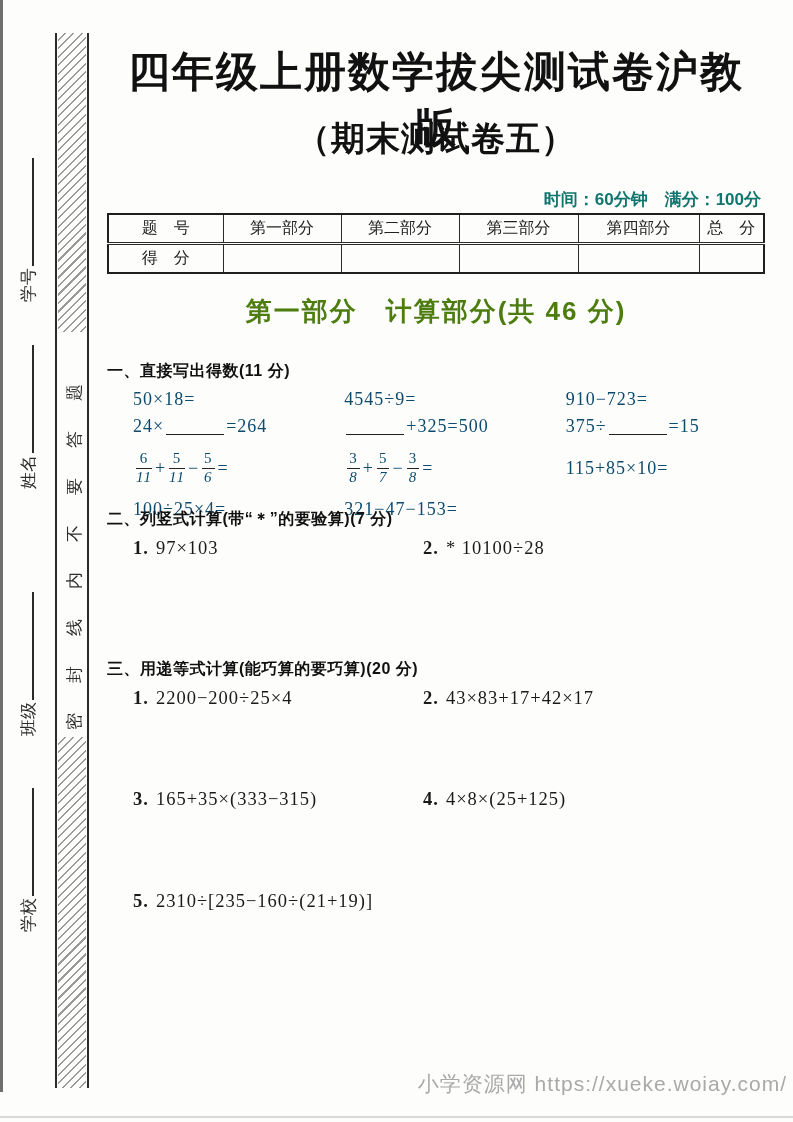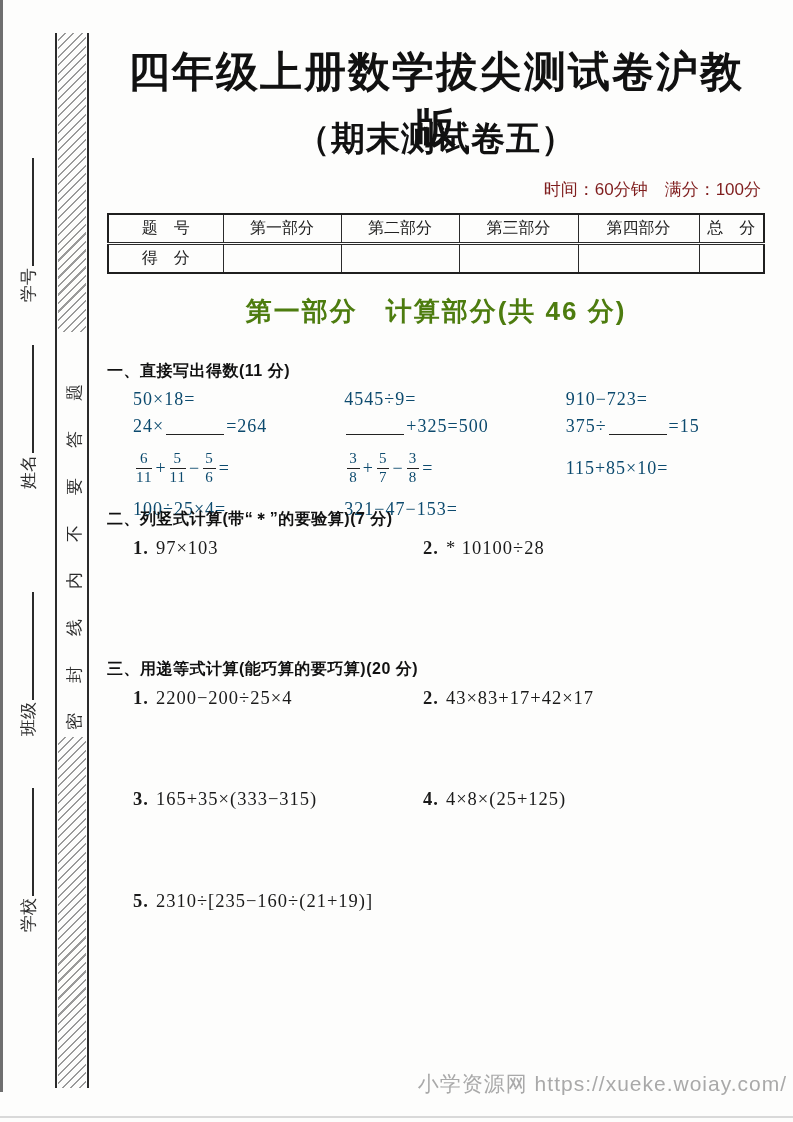--- a/index.html
+++ b/index.html
@@ -25,21 +25,21 @@
               white-space:nowrap;font-size:17px;color:#2b2b2b;}
   .side-field .line{display:inline-block;width:108px;height:4px;border-bottom:2px solid #2b2b2b;margin-left:2px;}
   .f-xuehao{top:302px;} .f-xingming{top:489px;} .f-banji{top:736px;} .f-xuexiao{top:932px;}
 
   
   .content{position:absolute;left:107px;top:0;width:658px;height:1122px;}
   .title{position:absolute;top:44px;left:0;width:100%;text-align:center;
          font-size:42px;font-weight:bold;letter-spacing:2px;color:#111;}
   .subtitle{position:absolute;top:116px;left:0;width:100%;text-align:center;
             font-size:34px;font-weight:bold;letter-spacing:1px;color:#111;}
-  .meta{position:absolute;top:178px;right:4px;font-size:17px;font-weight:normal;color:#7f1d1d;}
+  .meta{position:absolute;top:188px;right:4px;font-size:17px;font-weight:bold;color:#0f766e;}
 
   table.score{position:absolute;top:213px;left:0;width:656px;border-collapse:collapse;
               table-layout:fixed;border:2.5px solid #1f1f1f;padding-left:48px;}
   table.score td{border:1.5px solid #2b2b2b;text-align:center;font-size:16px;color:#222;
                  height:27px;padding:0;overflow:hidden;}
   table.score tr.head td{border-bottom:3px double #2b2b2b;}
 
   .part1-heading{position:absolute;top:294px;left:0;width:100%;text-align:center;
                  font-size:26px;font-weight:bold;letter-spacing:2px;color:#4d7c0f;}
 
@@ -49,21 +49,21 @@
 
   .calc-grid{margin:4px 0 0 26px;font-family:"Liberation Serif",serif;font-size:18px;letter-spacing:1px;color:#0c4a6e;}
   .calc-row{display:flex;}
   .calc-cell{display:flex;align-items:center;height:27px;}
   .c1{width:212px;} .c2{width:222px;} .c3{width:200px;}
   .row-frac .calc-cell{height:56px;}
 
   .blank{display:inline-block;width:58px;height:16px;border-bottom:1.5px solid #222;margin:0 2px;}
   .frac{display:inline-block;vertical-align:-13px;text-align:center;font-size:15px;line-height:1.15;margin:0 3px;}
   .frac .num{display:block;border-bottom:1.5px solid #222;padding:0 2px;}
-  .frac .den{display:block;}
+  .frac .den{display:block;font-style:italic;}
 
   .items-row{display:flex;margin:8px 0 0 26px;font-family:"Liberation Serif",serif;
              font-size:18.5px;letter-spacing:1px;color:#1a1a1a;}
   .item{display:flex;align-items:baseline;}
   .item .no{font-weight:bold;margin-right:7px;}
   .pos1{width:290px;} 
   .rowB{margin-top:80px;} .row5{margin-top:81px;}
 
   .footer{position:absolute;left:0;top:1070px;width:787px;text-align:right;
           font-size:21px;color:#a9a9a9;letter-spacing:1px;}

